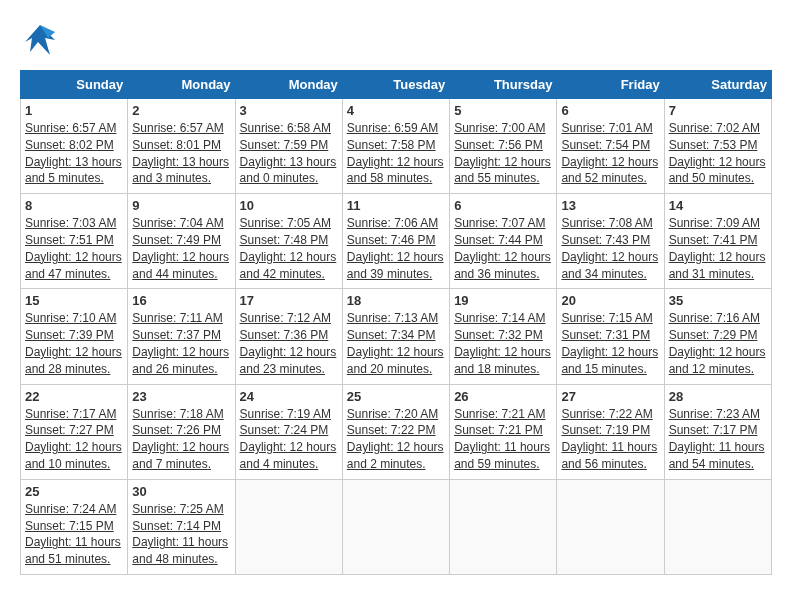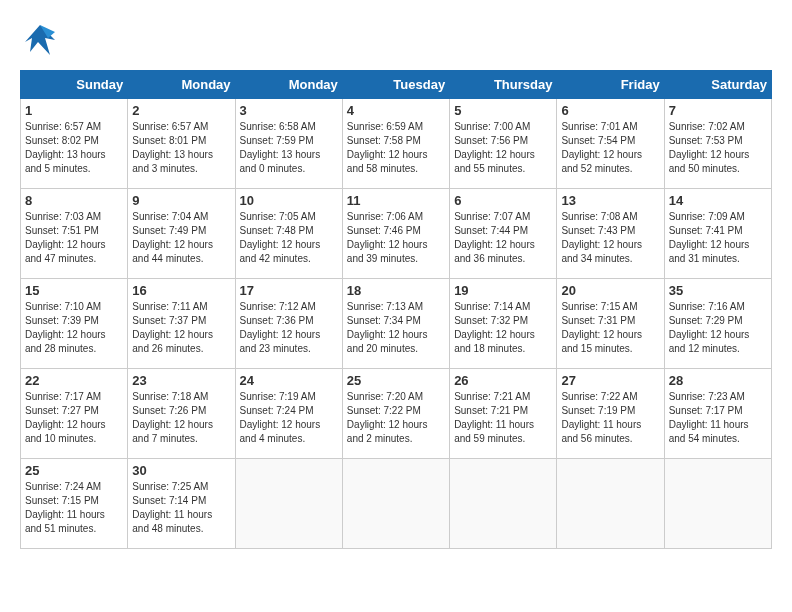--- a/index.html
+++ b/index.html
@@ -55,22 +55,23 @@
     tbody tr td.empty {
       background: #f9f9f9;
     }
     .day-num {
       font-size: 13px;
       font-weight: bold;
       display: block;
       margin-bottom: 2px;
     }
     .cell-text {
-      font-size: 10px;
+      font-size: 12px;
       line-height: 1.4;
+      text-decoration: underline;
     }
     .logo-container {
       display: flex;
       align-items: center;
       gap: 4px;
     }
     .logo-bird {
       width: 40px;
       height: 40px;
     }

